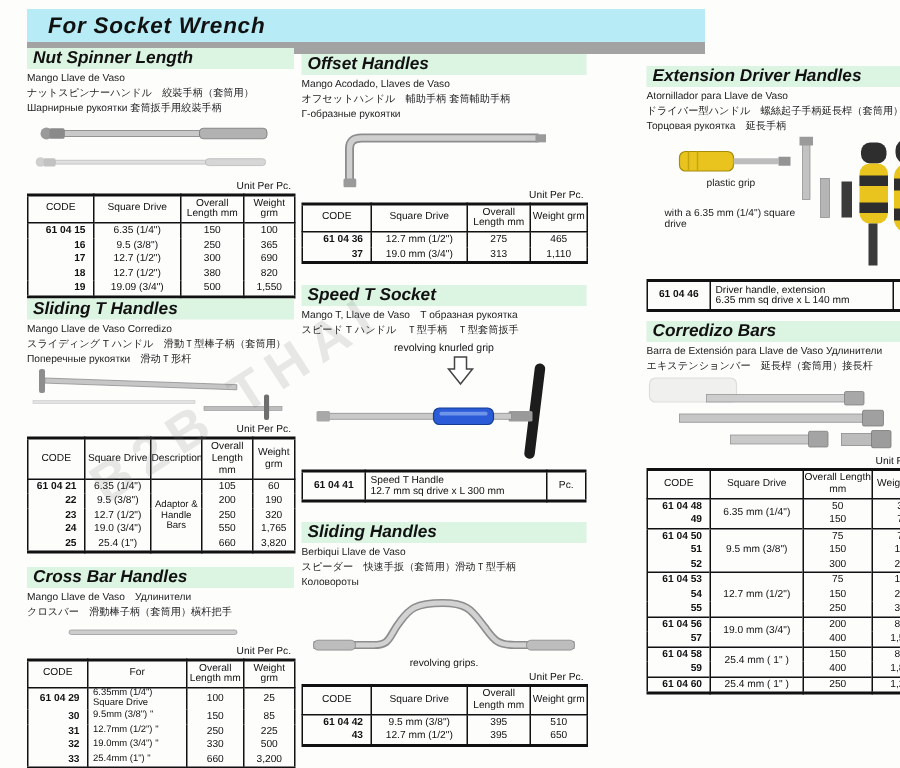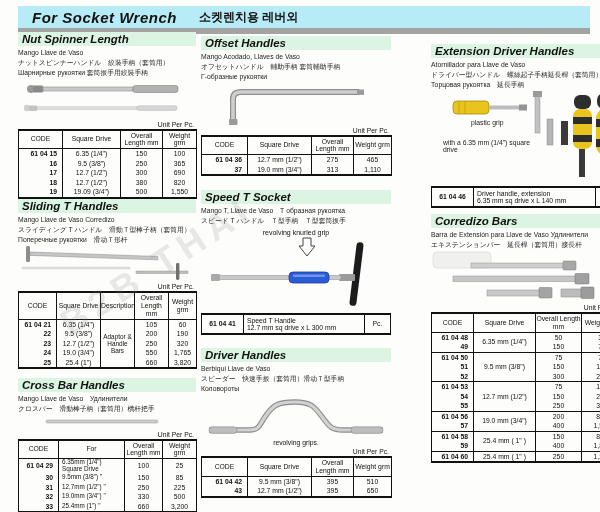--- a/index.html
+++ b/index.html
@@ -1,17 +1,17 @@
 <!DOCTYPE html>
 <html><head>
 <meta charset="utf-8">
 <style>
   html,body{margin:0;padding:0;}
   body{width:600px;height:512px;background:#fdfdfc;font-family:"Liberation Sans",sans-serif;color:#111;position:relative;overflow:hidden;}
-  .band{position:absolute;left:18px;top:6px;width:572px;height:22px;background:#b7ebf5;border-bottom:6px solid #a3a3a3;display:flex;align-items:center;}
+  .band{position:absolute;left:18px;top:6px;width:452px;height:22px;background:#b7ebf5;border-bottom:8px solid #a3a3a3;display:flex;align-items:center;}
   .band-title{font-style:italic;font-weight:bold;font-size:15px;margin-left:14px;letter-spacing:.5px;}
   .band-ko{font-weight:bold;font-size:12px;margin-left:22px;}
   .col{position:absolute;top:32px;}
   #col1{left:18px;width:178px;}
   #col2{left:201px;width:190px;}
   #col3{left:394px;width:191px;margin-left:37px;}
   .sec-h{background:#dcf4e2;font-weight:bold;font-style:italic;font-size:11.5px;padding:1px 4px;margin-bottom:2px;}
   .desc{font-size:6.8px;line-height:1.5;color:#222;}
   .unit{font-size:6.8px;text-align:right;margin:2px 2px 1px 0;}
   table.cat{table-layout:fixed;border-collapse:collapse;width:100%;font-size:6.8px;border-top:2px solid #111;border-bottom:2px solid #111;}
@@ -31,21 +31,20 @@
   .wm{position:absolute;left:46px;top:245px;transform:rotate(-33deg);font-size:36px;font-weight:bold;color:rgba(120,120,120,0.16);letter-spacing:7px;pointer-events:none;z-index:6;}
   svg{display:block;}
 </style>
 </head>
 <body>
 
 <div class="wm">B2B THAI</div>
 
 <div class="band">
   <span class="band-title">For Socket Wrench</span>
-  <span class="band-ko">소켓렌치용 레버외</span>
 </div>
 
 <div class="col" id="col1">
 
   <div>
     <div class="sec-h">Nut Spinner Length</div>
     <div class="desc">
       <div>Mango Llave de Vaso</div>
       <div>ナットスピンナーハンドル　絞裝手柄（套筒用）</div>
       <div>Шарнирные рукоятки 套筒扳手用絞裝手柄</div>
@@ -319,21 +318,21 @@
           <div>Speed T Handle</div>
           <div>12.7 mm sq drive x L 300 mm</div>
         </td>
         <td class="pc">Pc.</td>
       </tr>
     </tbody>
       </table>
   </div>
 
   <div style="margin-top:13px">
-    <div class="sec-h">Driver Handles</div>
+    <div class="sec-h">Sliding Handles</div>
     <div class="desc">
       <div>Berbiqui Llave de Vaso</div>
       <div>スピーダー　快速手扳（套筒用）滑动Ｔ型手柄</div>
       <div>Коловороты</div>
     </div>
     <div class="imgbox">
       <svg width="190" height="44" viewBox="0 0 190 44">
         <path d="M8 36 L48 36 C60 36 58 30 66 20 C72 12 76 8 94 8 C112 8 114 14 122 24 C128 32 130 36 142 36 L182 36" fill="none" stroke="#8d8d8d" stroke-width="5.4"></path>
         <path d="M8 36 L48 36 C60 36 58 30 66 20 C72 12 76 8 94 8 C112 8 114 14 122 24 C128 32 130 36 142 36 L182 36" fill="none" stroke="#d2d2d2" stroke-width="3.2"></path>
         <rect x="8" y="32.8" width="28" height="6.6" rx="3" fill="#bdbdbd" stroke="#7e7e7e" stroke-width="0.5"></rect>

